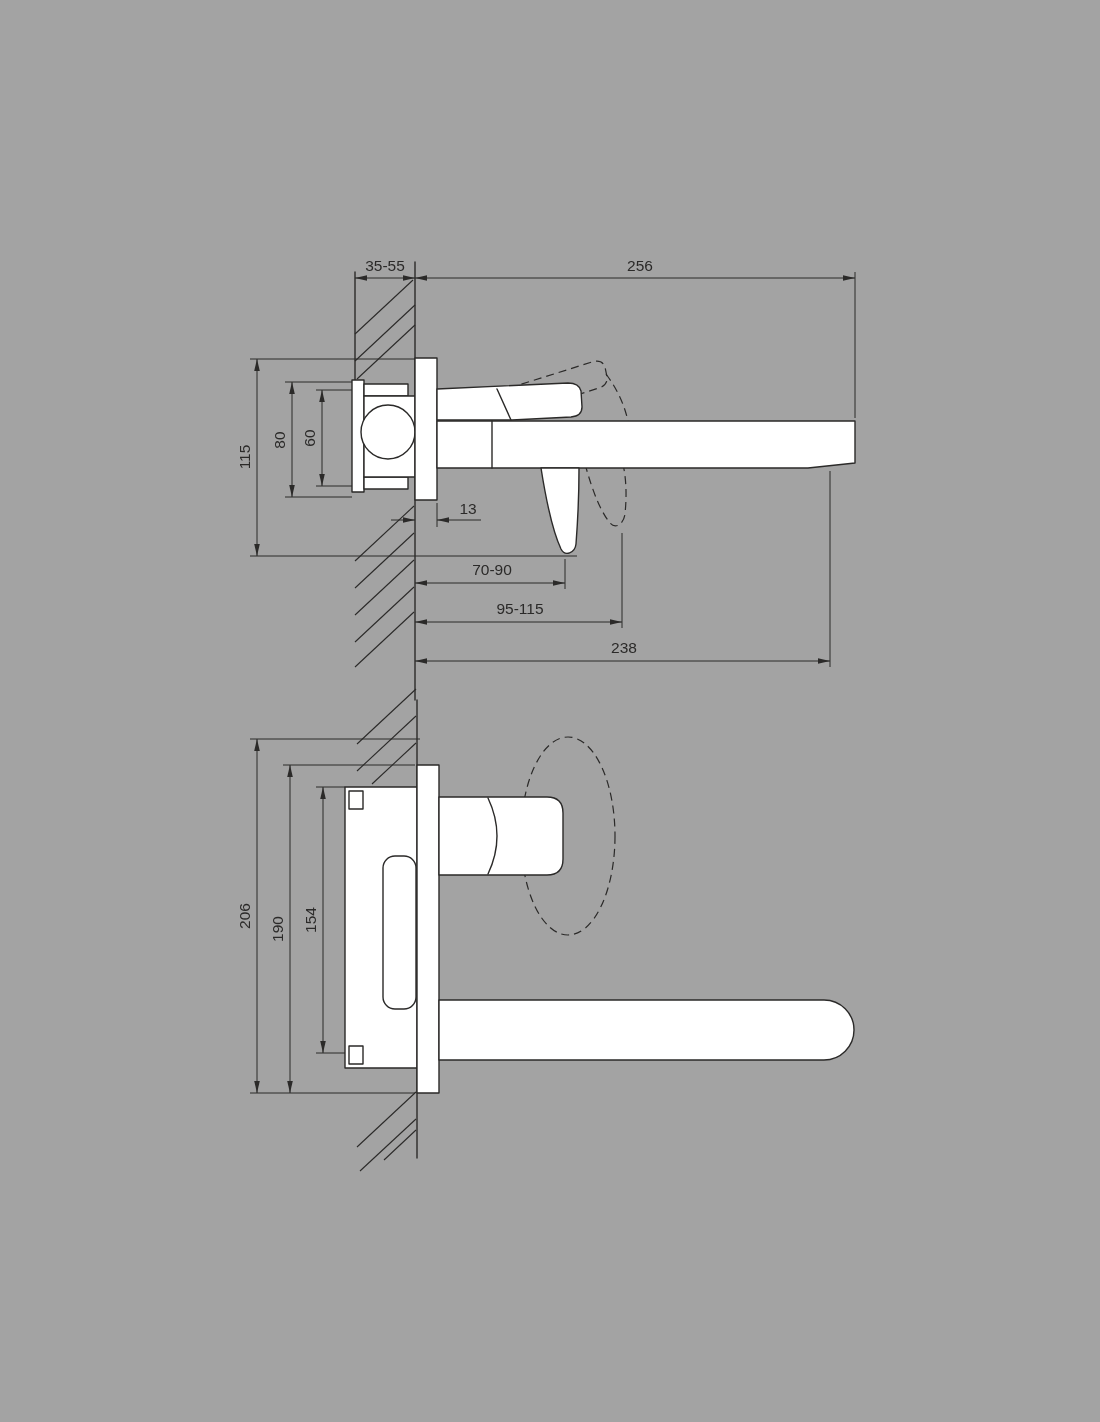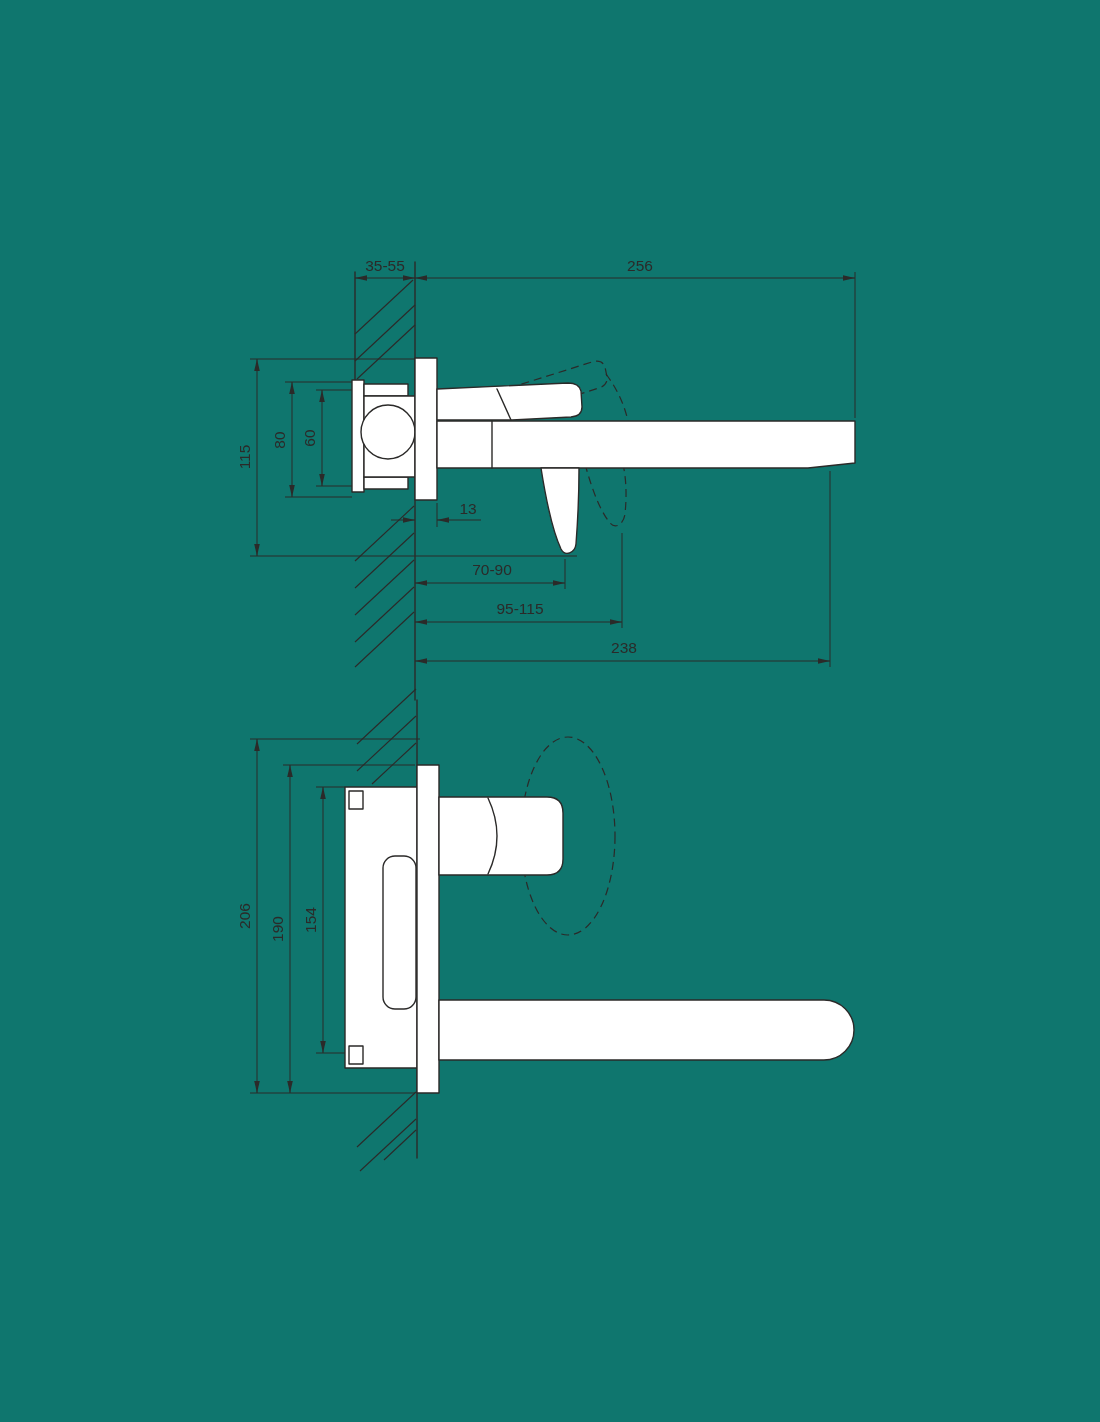--- a/index.html
+++ b/index.html
@@ -1,16 +1,16 @@
 <!DOCTYPE html>
 <html><head>
 <meta charset="utf-8">
 <style>
   html,body{margin:0;padding:0;background:#ffffff;}
-  .sheet{position:relative;width:1100px;height:1422px;background:#0f766e;overflow:hidden;}
+  .sheet{position:relative;width:1100px;height:1422px;background:#a3a3a3;overflow:hidden;}
   svg{display:block;width:1100px;height:1422px;}
   .obj{stroke:#2b2a29;stroke-width:1.4;fill:none;stroke-linejoin:round;stroke-linecap:round;}
   .filled{fill:#ffffff;}
   .dash{stroke:#2b2a29;stroke-width:1.2;fill:none;stroke-dasharray:8 5;stroke-linejoin:round;}
   .dim{stroke:#2b2a29;stroke-width:1;fill:none;}
   .hatch{stroke:#2b2a29;stroke-width:1.1;}
   .dimtext{font-family:"Liberation Sans","DejaVu Sans",sans-serif;font-size:15.5px;fill:#2b2a29;text-anchor:middle;}
 </style>
 </head>
 <body>

